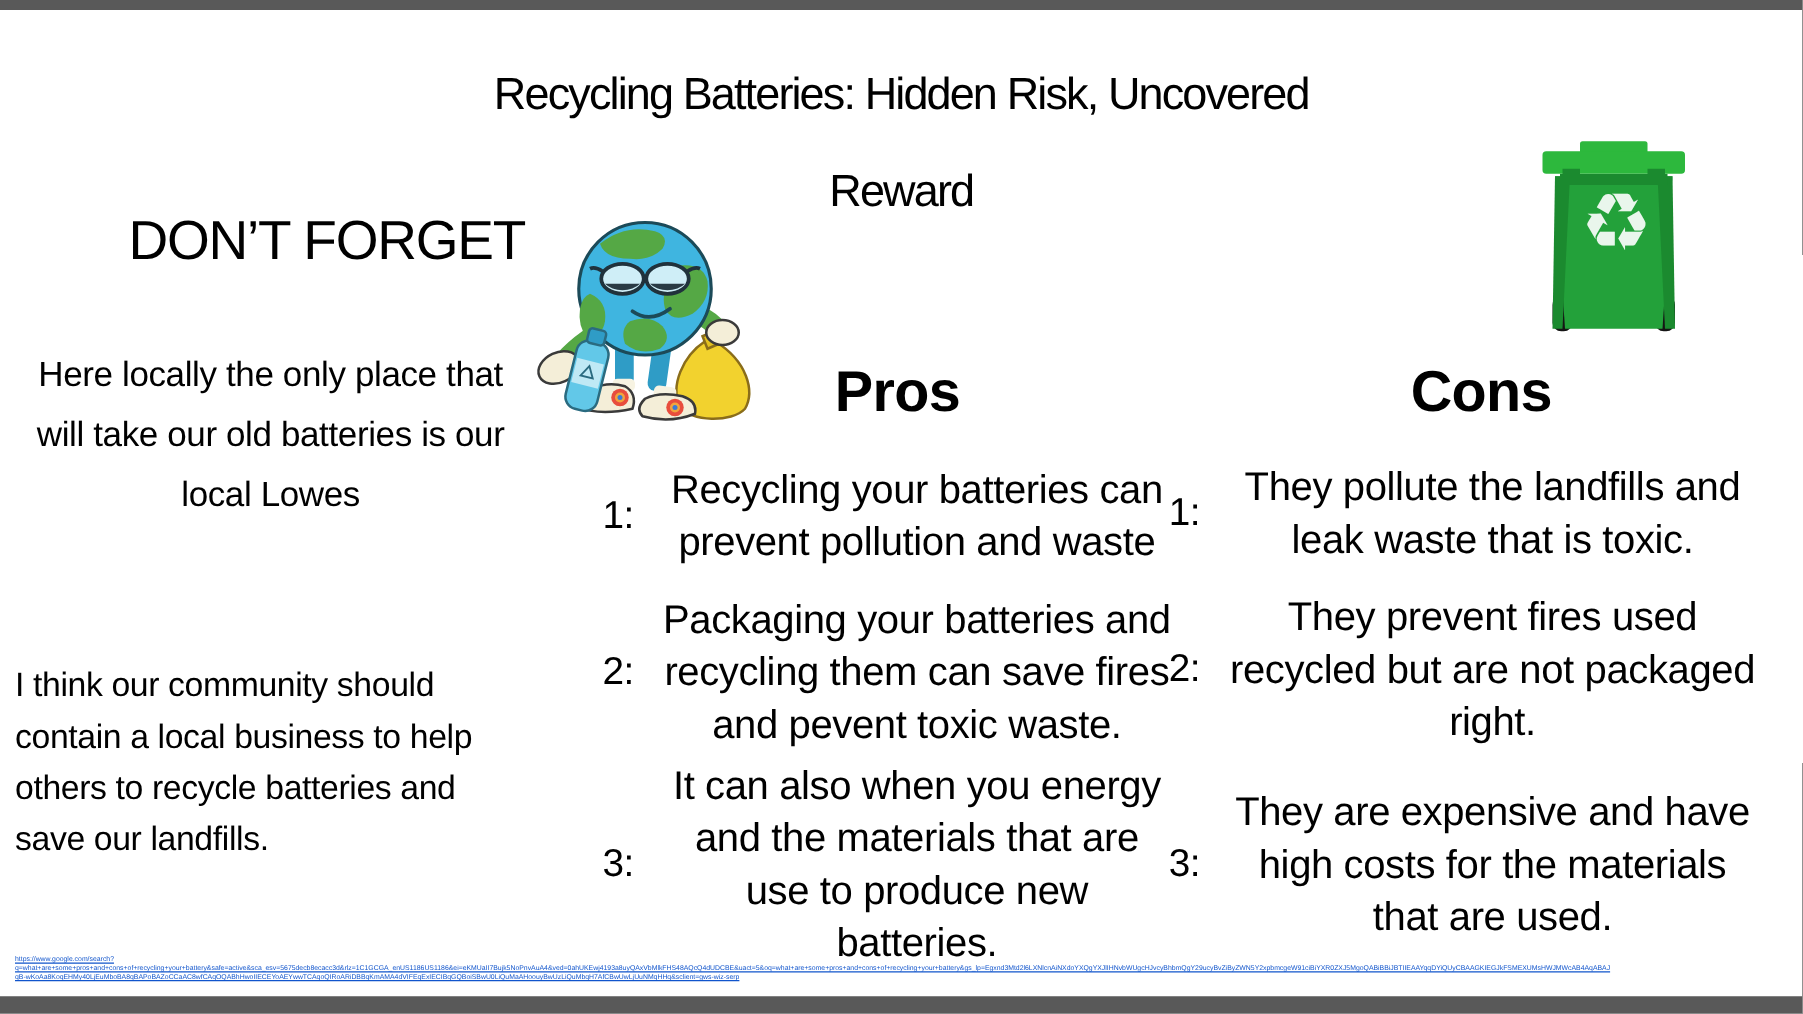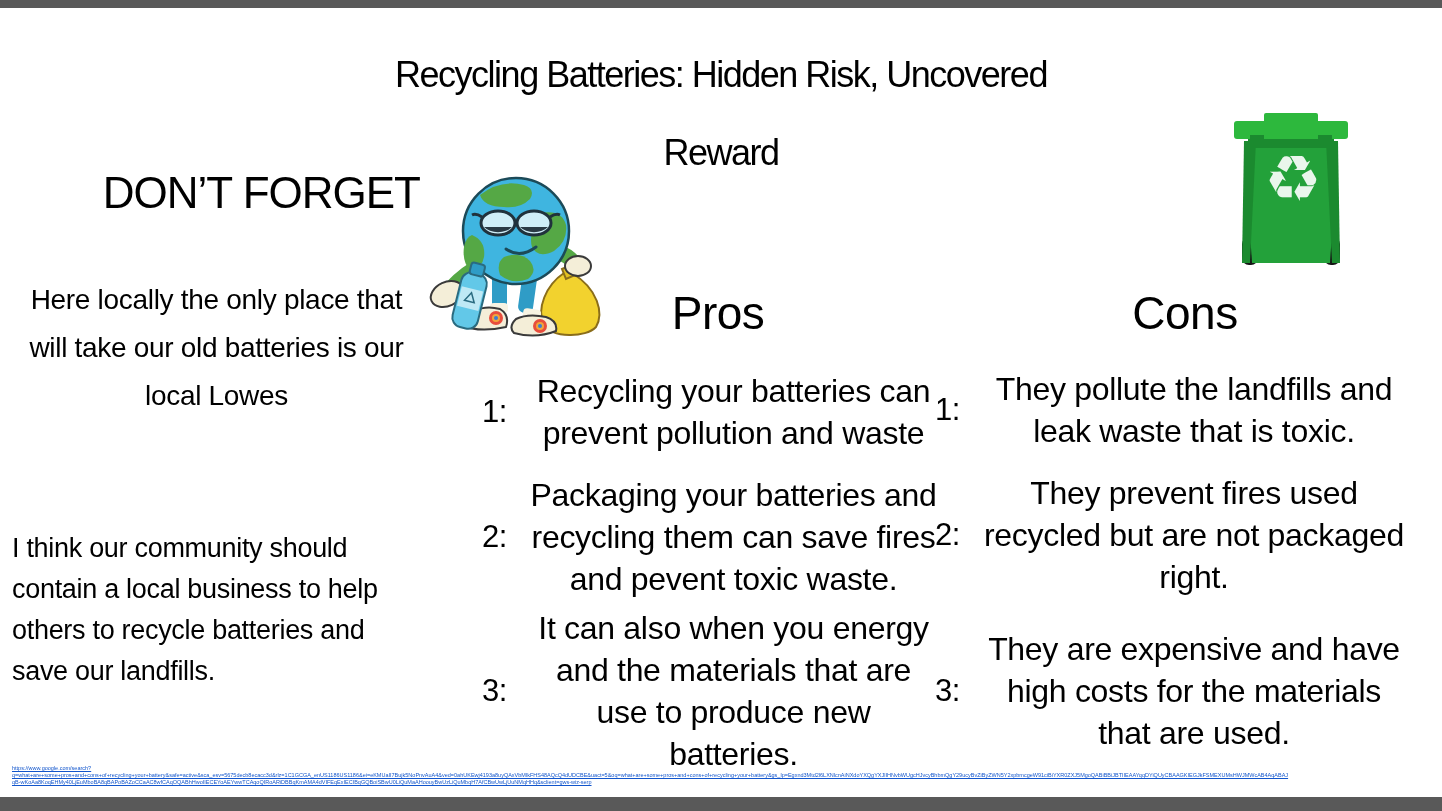--- a/index.html
+++ b/index.html
@@ -24,21 +24,21 @@
   }
   .para1{
     position:absolute;left:14px;top:240px;width:405px;
     text-align:center;font-size:28px;line-height:48px;letter-spacing:-0.3px;margin-top:36px;
   }
   .para2{
     position:absolute;left:12px;top:528px;width:415px;
     text-align:left;font-size:27px;line-height:41px;letter-spacing:-0.3px;
   }
 
-  .col-header{position:absolute;text-align:center;font-size:46px;font-weight:400;letter-spacing:-0.5px;}
+  .col-header{position:absolute;text-align:center;font-size:46px;font-weight:700;letter-spacing:-0.5px;}
   .pros-header{left:518px;top:286px;width:400px;}
   .cons-header{left:985px;top:286px;width:400px;}
 
   .item{position:absolute;display:flex;align-items:center;}
   .item .num{font-size:31px;width:48px;flex:none;letter-spacing:-0.5px;}
   .item .txt{flex:1;text-align:center;font-size:32px;line-height:42px;letter-spacing:-0.3px;}
 
   .pros-item{left:482px;width:455px;}
   .cons-item{left:935px;width:470px;}
   .p1{top:368px;height:88px;}

